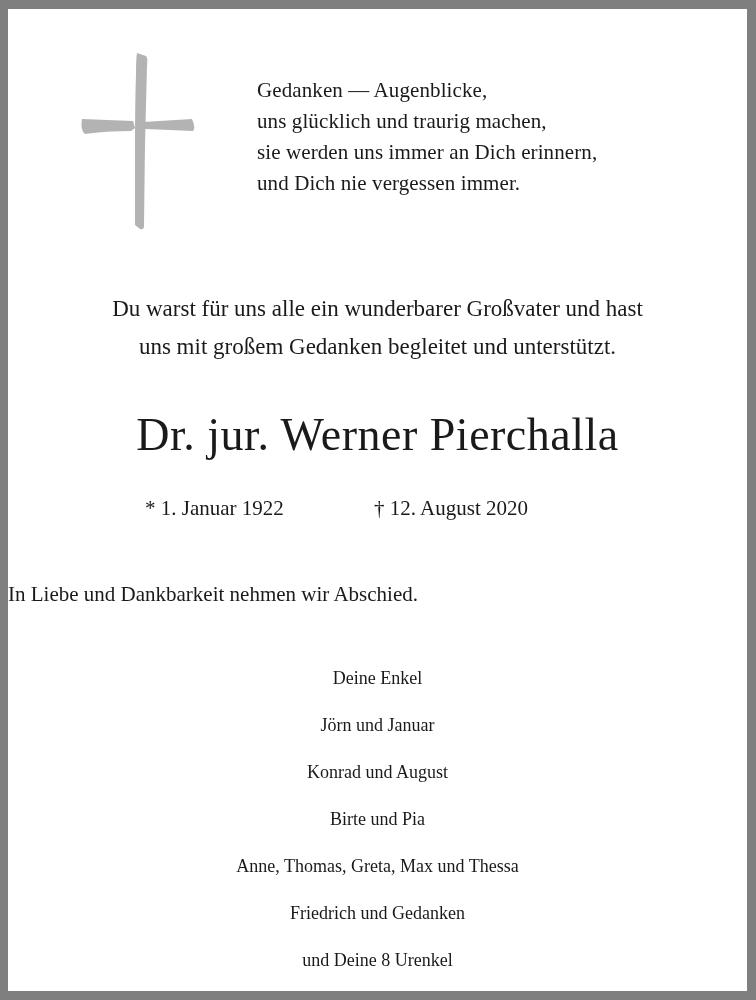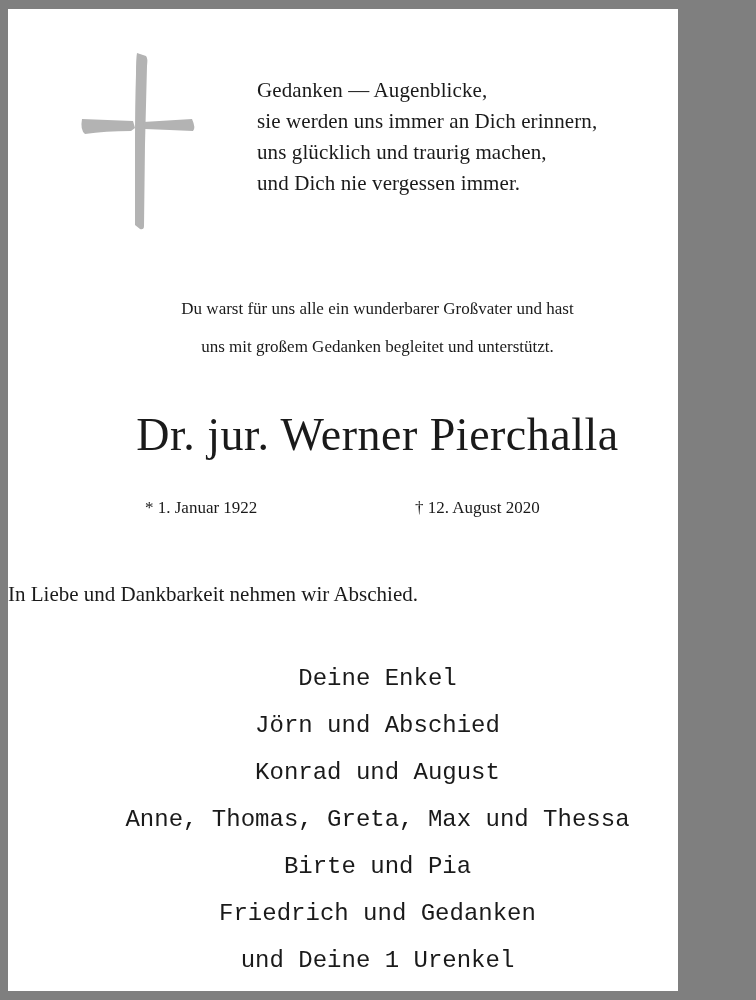--- a/index.html
+++ b/index.html
@@ -1,61 +1,61 @@
 <!DOCTYPE html>
 <html><head>
   <meta charset="utf-8">
   <style>
     html, body { margin: 0; padding: 0; }
     body { width: 756px; height: 1000px; background: #7f7f7f; position: relative; overflow: hidden; font-family: "Liberation Serif", "DejaVu Serif", serif; color: #1a1a1a; }
-    .page { position: absolute; left: 8px; top: 9px; width: 670px; height: 982px; background: #ffffff; }
+    .page { position: absolute; left: 8px; top: 9px; width: 739px; height: 982px; background: #ffffff; }
     .cross { position: absolute; left: 67px; top: 35px; width: 122px; height: 190px; }
     .poem { position: absolute; left: 249px; top: 66px; font-size: 21px; line-height: 31px; letter-spacing: 0.1px; }
     .poem div { white-space: nowrap; }
-    .tribute { position: absolute; left: 0; width: 739px; top: 281px; text-align: center; font-size: 17px; line-height: 38px; }
+    .tribute { position: absolute; left: 0; width: 739px; top: 281px; text-align: center; font-size: 23px; line-height: 38px; }
     .name { position: absolute; left: 0; width: 739px; top: 396px; text-align: center; font-size: 46px; line-height: 60px; letter-spacing: 0.5px; }
-    .dates { position: absolute; top: 484px; font-size: 17px; line-height: 30px; white-space: nowrap; }
+    .dates { position: absolute; top: 484px; font-size: 21px; line-height: 30px; white-space: nowrap; }
     .born { left: 137px; }
-    .died { left: 407px; }
+    .died { left: 366px; }
     .farewell { position: absolute; left: 0; width: 739px; top: 570px; text-align: left; font-size: 21px; line-height: 30px; }
-    .family { position: absolute; left: 0; width: 739px; top: 646px; text-align: center; font-size: 24px; line-height: 47px; font-family: Liberation Mono, monospace; }
+    .family { position: absolute; left: 0; width: 739px; top: 646px; text-align: center; font-size: 18px; line-height: 47px; }
   </style>
 </head>
 <body>
 
 <div class="page">
 
   <svg class="cross" viewBox="0 0 122 190" xmlns="http://www.w3.org/2000/svg">
     <path d="M62 9 L71 12 Q73 14 72 22 L70 100 L69 182 Q69 186 65 185 L60 181 L60 100 Q60 60 61 30 Q61 14 62 9 Z" fill="#b3b3b3"></path>
     <path d="M7 75 L58 77 L60 84 L56 87 Q30 87 10 90 Q5 86 7 75 Z" fill="#b3b3b3"></path>
     <path d="M68 78 L117 75 Q121 84 118 87 Q95 86 70 85 Z" fill="#b3b3b3"></path>
   </svg>
 
   <div class="poem">
     <div>Gedanken — Augenblicke,</div>
+    <div>uns glücklich und traurig machen,</div>
     <div>sie werden uns immer an Dich erinnern,</div>
-    <div>uns glücklich und traurig machen,</div>
     <div>und Dich nie vergessen immer.</div>
   </div>
 
   <div class="tribute">
     <div>Du warst für uns alle ein wunderbarer Großvater und hast</div>
     <div>uns mit großem Gedanken begleitet und unterstützt.</div>
   </div>
 
   <div class="name">Dr. jur. Werner Pierchalla</div>
 
   <div class="dates born">* 1. Januar 1922</div>
   <div class="dates died">† 12. August 2020</div>
 
   <div class="farewell">In Liebe und Dankbarkeit nehmen wir Abschied.</div>
 
   <div class="family">
     <div>Deine Enkel</div>
-    <div>Jörn und Abschied</div>
+    <div>Jörn und Januar</div>
     <div>Konrad und August</div>
+    <div>Birte und Pia</div>
     <div>Anne, Thomas, Greta, Max und Thessa</div>
-    <div>Birte und Pia</div>
     <div>Friedrich und Gedanken</div>
-    <div>und Deine 1 Urenkel</div>
+    <div>und Deine 8 Urenkel</div>
   </div>
 
 </div>
 
 </body></html>

